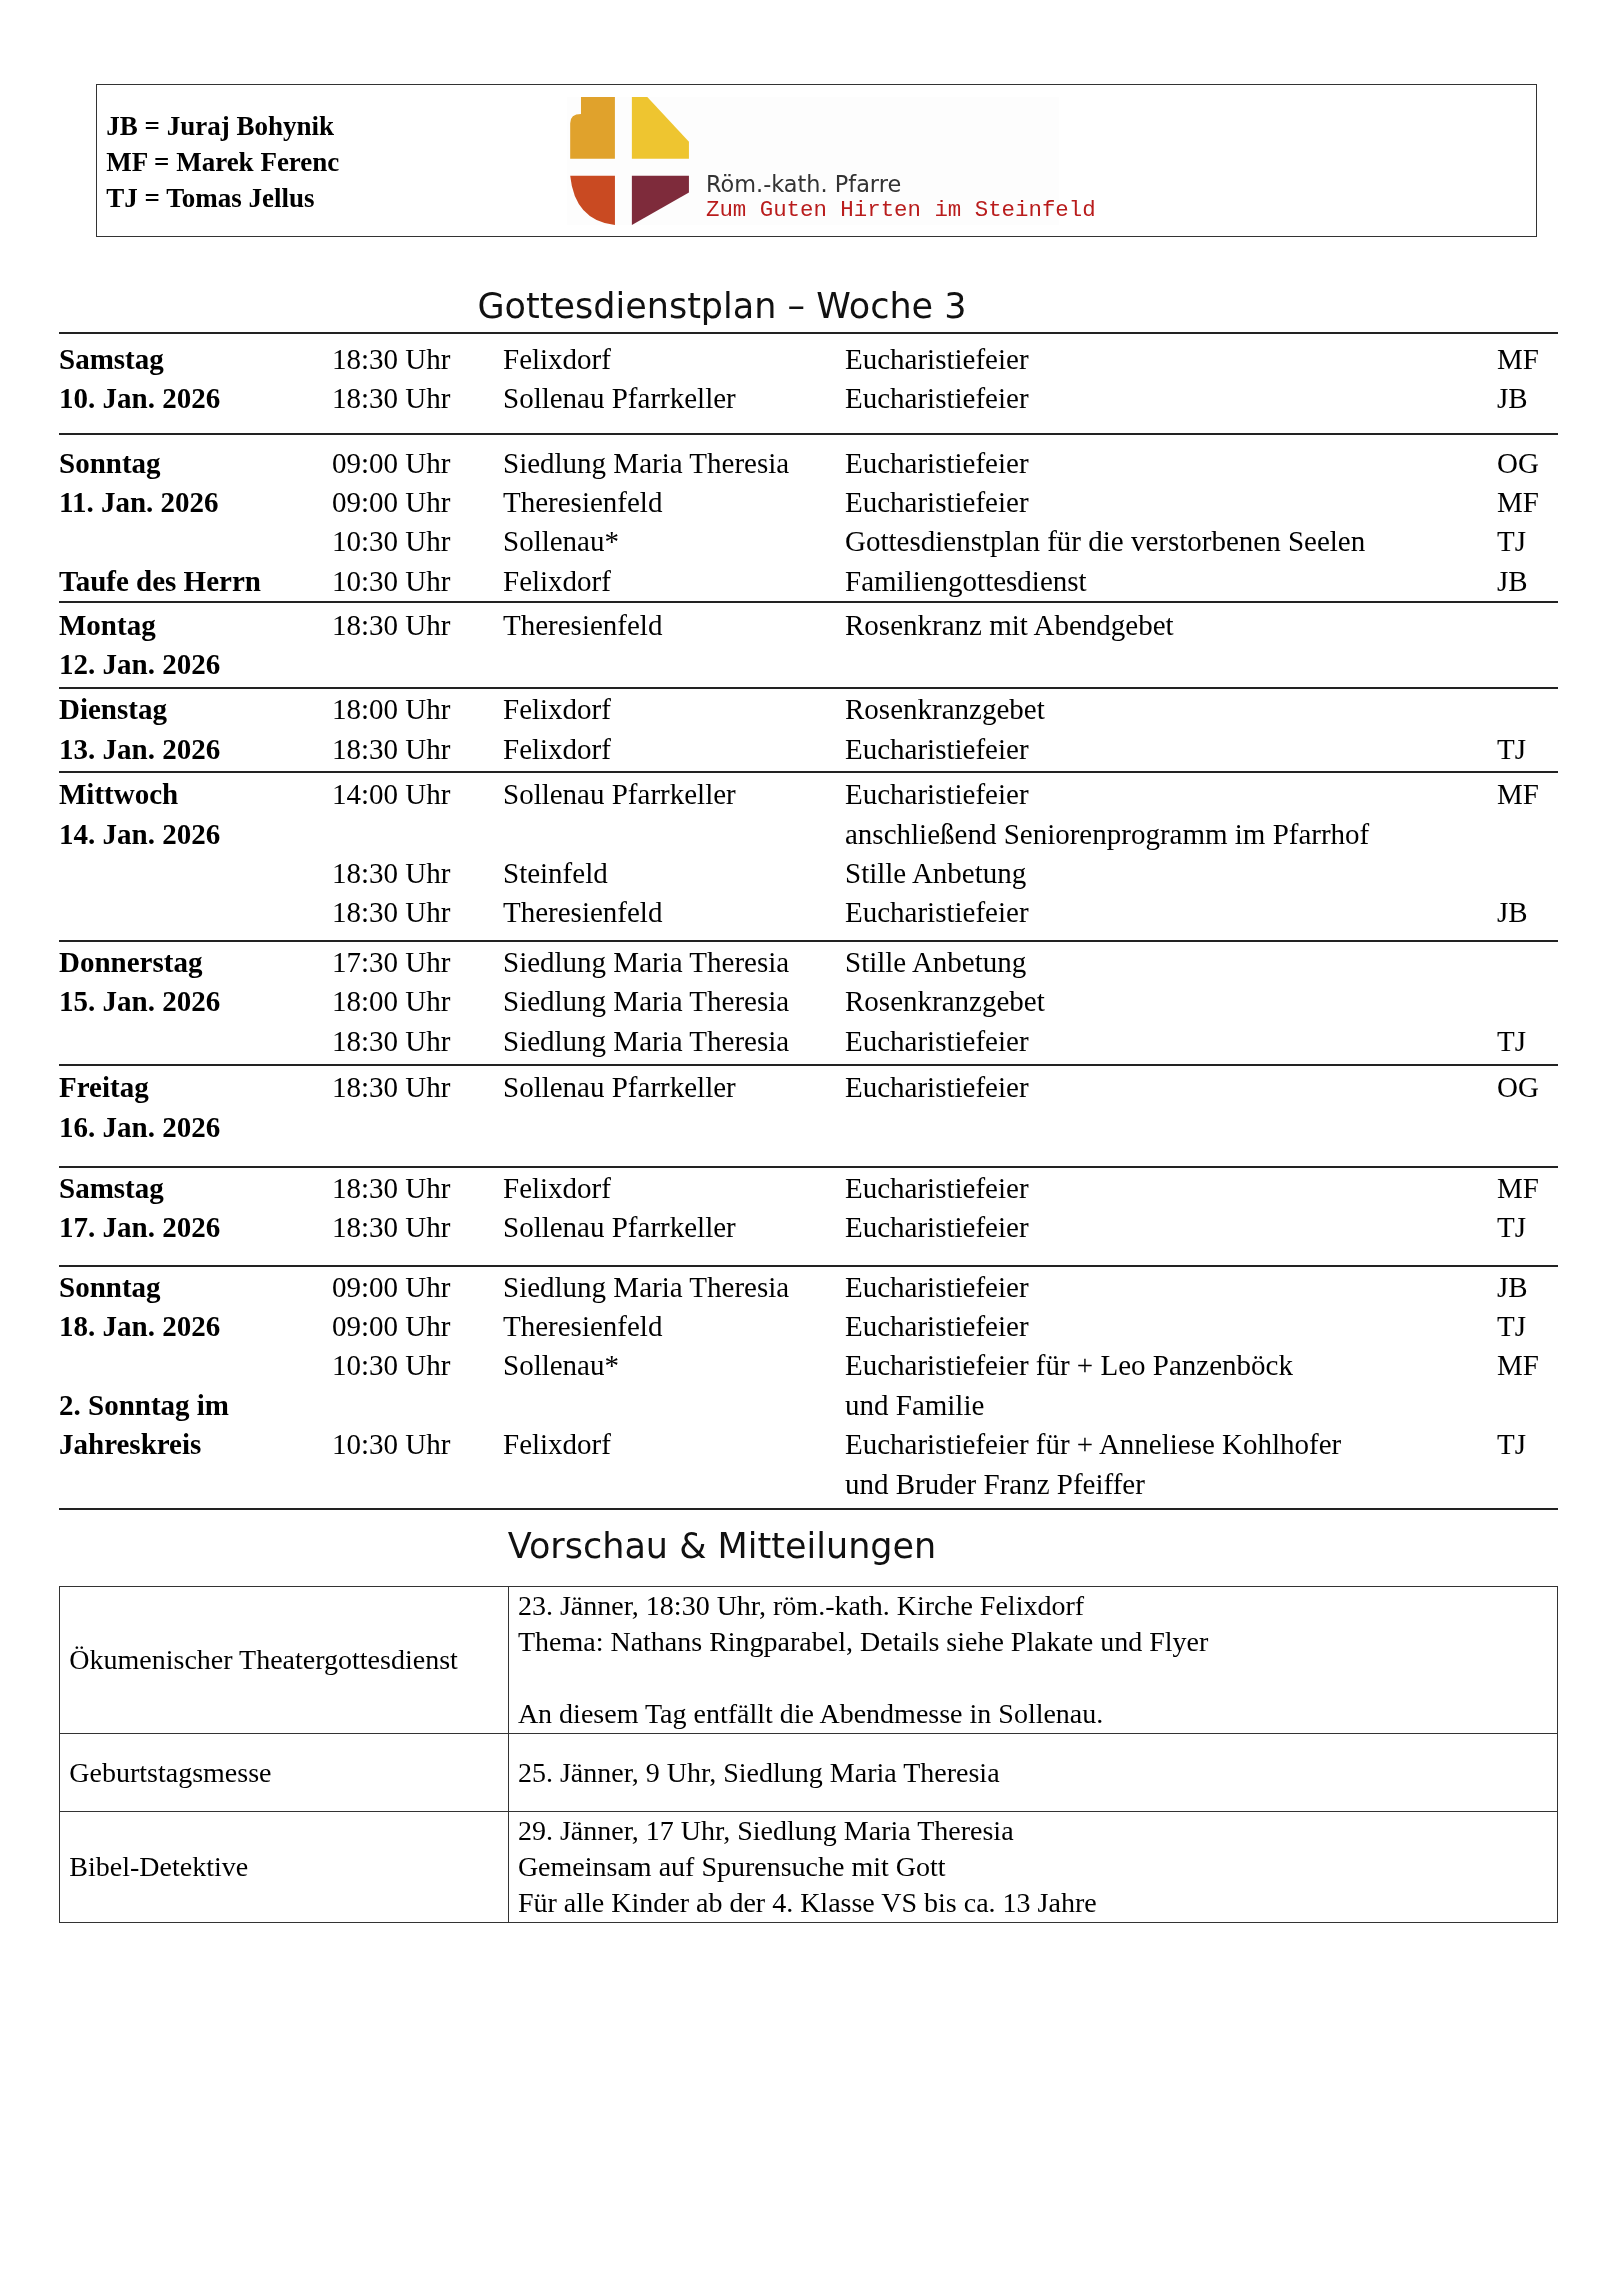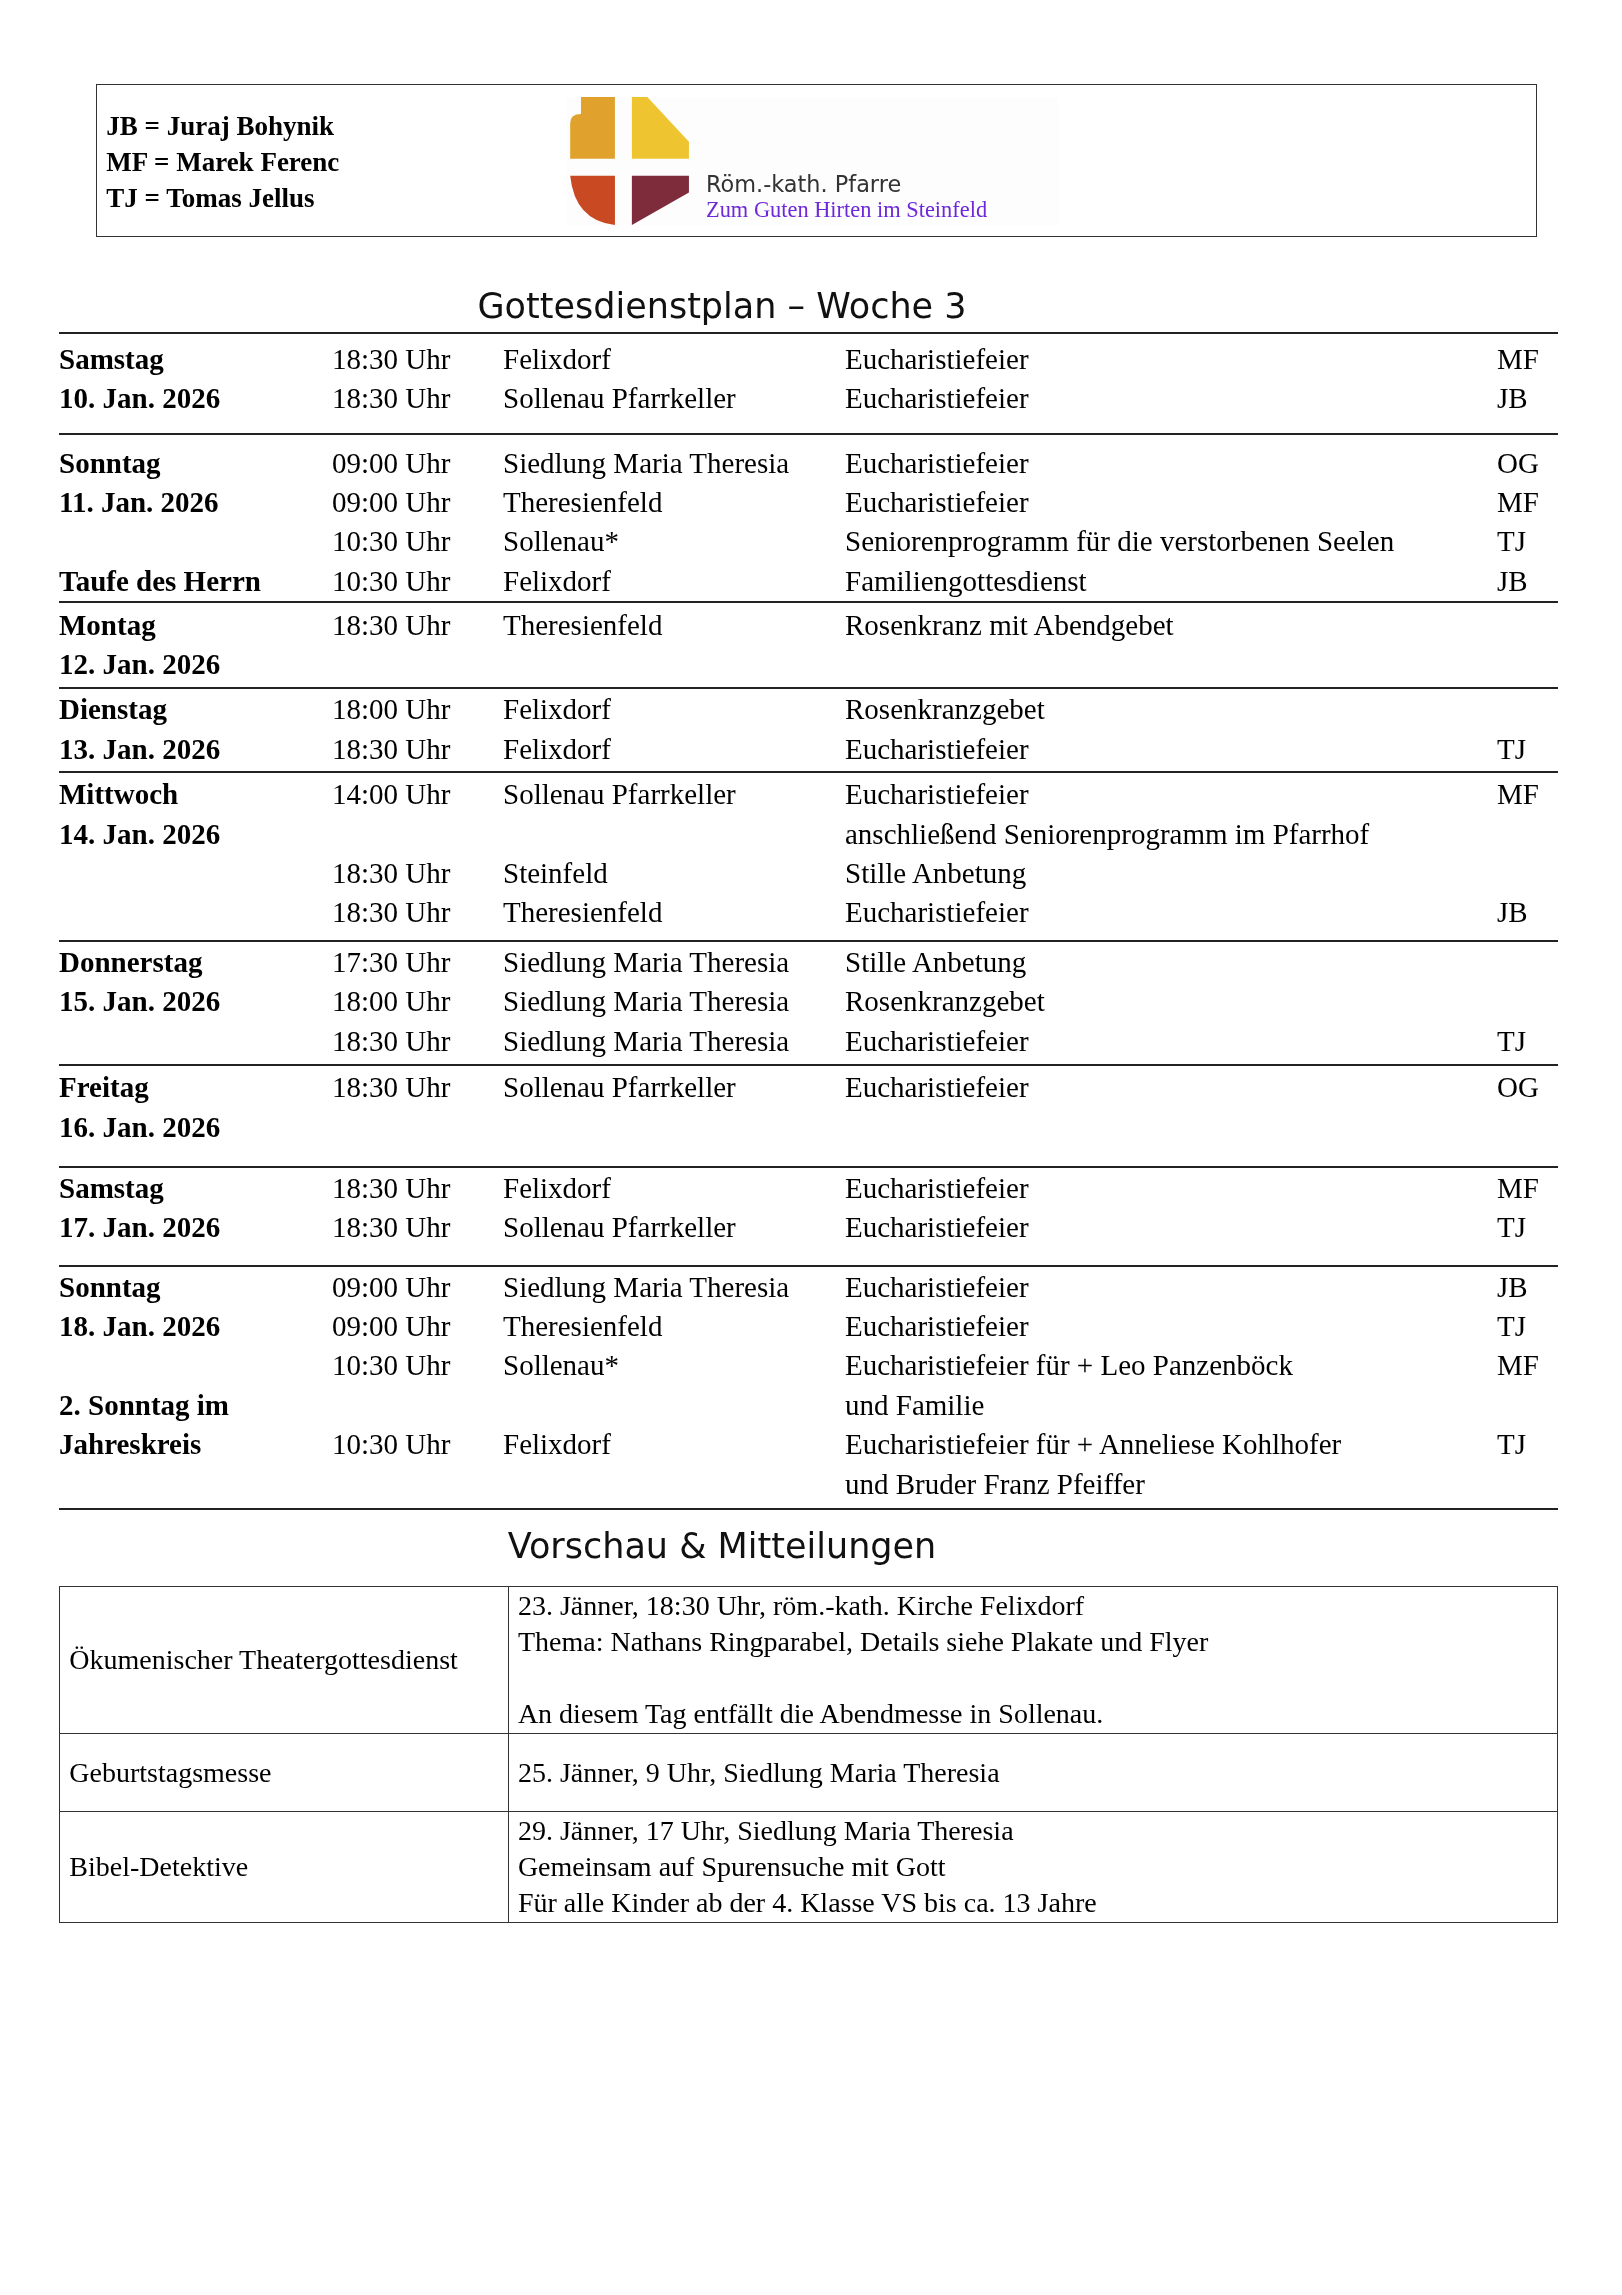--- a/index.html
+++ b/index.html
@@ -2,21 +2,21 @@
 <html style="font-size:12.4px"><head>
 <meta charset="utf-8">
 <style>
   html, body { margin:0; padding:0; background:#ffffff; }
   body { width:1622px; height:2295px; position:relative; overflow:hidden; font-family:"Liberation Serif", "DejaVu Serif", serif; color:#000; }
   .header-box { position:absolute; left:96px; top:84px; width:1441px; height:153px; border:1.5px solid #333; box-sizing:border-box; }
   .legend-left { position:absolute; left:9.3px; top:23px; font-weight:bold; font-size:27px; line-height:36px; }
   .legend-right { position:absolute; right:7.7px; top:43px; font-weight:bold; font-size:27px; line-height:36px; text-align:right; }
   .logo { position:absolute; left:470px; top:12.4px; width:492px; height:128px; background:#fdfdfd; }
   .logo-text1 { position:absolute; left:139px; top:74px; font-family:"DejaVu Sans", sans-serif; font-size:22.4px; color:#333; white-space:nowrap; }
-  .logo-text2 { position:absolute; left:139px; top:100px; font-family:Liberation Serif, serif; font-size:22.4px; color:#6d28d9; white-space:nowrap; font-weight:300; }
+  .logo-text2 { position:absolute; left:139px; top:100px; font-family:Liberation Mono, monospace; font-size:22.4px; color:#b91c1c; white-space:nowrap; font-weight:300; }
   .section-title { position:absolute; left:0; width:1444px; text-align:center; font-family:"DejaVu Sans", sans-serif; font-size:35px; font-weight:normal; color:#111; }
   .rule { position:absolute; left:59px; width:1499px; height:2.3px; background:#222; }
   .cell { position:absolute; font-size:29px; line-height:39px; white-space:nowrap; }
   .day { left:59px; font-weight:bold; }
   .time { left:332px; }
   .place { left:503px; }
   .event { left:845px; }
   .priest { left:1497px; }
   table.notices { position:absolute; left:59px; top:1586px; width:1499px; border-collapse:collapse; font-size:28px; line-height:36px; }
   table.notices td { border:1.5px solid #333; vertical-align:middle; padding:0 9.3px; }
@@ -63,21 +63,21 @@
     <div class="cell time" style="top: 444px;">09:00 Uhr</div>
     <div class="cell place" style="top: 444px;">Siedlung Maria Theresia</div>
     <div class="cell event" style="top: 444px;">Eucharistiefeier</div>
     <div class="cell priest" style="top: 444px;">OG</div>
     <div class="cell time" style="top: 483px;">09:00 Uhr</div>
     <div class="cell place" style="top: 483px;">Theresienfeld</div>
     <div class="cell event" style="top: 483px;">Eucharistiefeier</div>
     <div class="cell priest" style="top: 483px;">MF</div>
     <div class="cell time" style="top: 522px;">10:30 Uhr</div>
     <div class="cell place" style="top: 522px;">Sollenau*</div>
-    <div class="cell event" style="top: 522px;">Seniorenprogramm für die verstorbenen Seelen</div>
+    <div class="cell event" style="top: 522px;">Gottesdienstplan für die verstorbenen Seelen</div>
     <div class="cell priest" style="top: 522px;">TJ</div>
     <div class="cell time" style="top: 562px;">10:30 Uhr</div>
     <div class="cell place" style="top: 562px;">Felixdorf</div>
     <div class="cell event" style="top: 562px;">Familiengottesdienst</div>
     <div class="cell priest" style="top: 562px;">JB</div>
     <div class="cell day" style="top: 562px;">Taufe des Herrn</div>
     <div class="rule" style="top: 601px;"></div>
     <div class="cell day" style="top: 606px;">Montag</div>
     <div class="cell day" style="top: 645px;">12. Jan. 2026</div>
     <div class="cell time" style="top: 606px;">18:30 Uhr</div>

